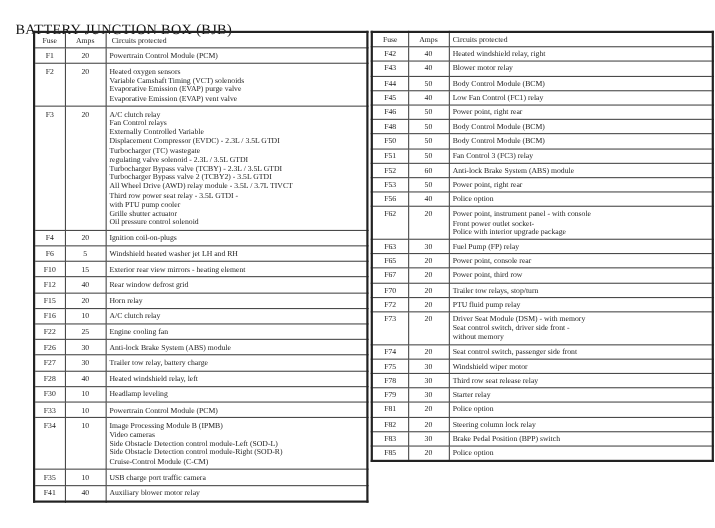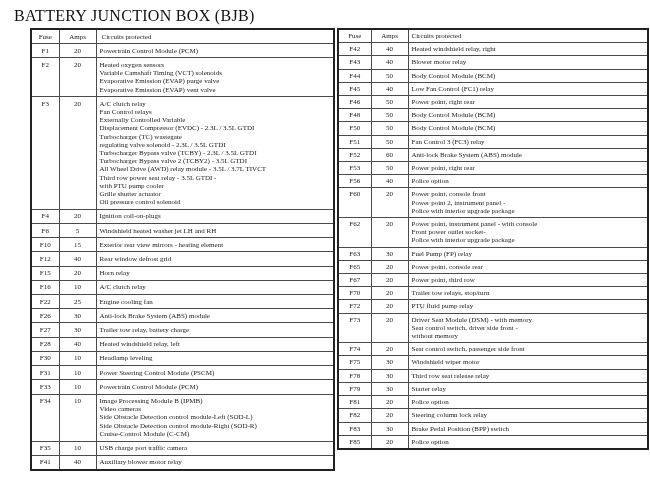--- a/index.html
+++ b/index.html
@@ -7,22 +7,22 @@
   body {
     background: #ffffff;
     font-family: "Liberation Serif", serif;
     color: #1c1c1c;
     position: relative;
     overflow: hidden;
   }
   .page-title {
     position: absolute;
     left: 14px;
-    top: 7px;
-    font-size: 16px;
+    top: 19px;
+    font-size: 13px;
     letter-spacing: 0.3px;
     color: #111;
   }
   table.fuse-table {
     position: absolute;
     top: 28px;
     border-collapse: collapse;
     table-layout: fixed;
     border: 2px solid #222;
   }
@@ -144,25 +144,20 @@
         <td class="fuse-cell">F28</td>
         <td class="amps-cell">40</td>
         <td class="circuits-cell">Heated windshield relay, left</td>
       </tr>
       <tr>
         <td class="fuse-cell">F30</td>
         <td class="amps-cell">10</td>
         <td class="circuits-cell">Headlamp leveling</td>
       </tr>
       <tr>
-        <td class="fuse-cell">F31</td>
-        <td class="amps-cell">10</td>
-        <td class="circuits-cell">Power Steering Control Module (PSCM)</td>
-      </tr>
-      <tr>
         <td class="fuse-cell">F33</td>
         <td class="amps-cell">10</td>
         <td class="circuits-cell">Powertrain Control Module (PCM)</td>
       </tr>
       <tr>
         <td class="fuse-cell">F34</td>
         <td class="amps-cell">10</td>
         <td class="circuits-cell">Image Processing Module B (IPMB)
 Video cameras
 Side Obstacle Detection control module-Left (SOD-L)
@@ -245,27 +240,20 @@
         <td class="fuse-cell">F53</td>
         <td class="amps-cell">50</td>
         <td class="circuits-cell">Power point, right rear</td>
       </tr>
       <tr>
         <td class="fuse-cell">F56</td>
         <td class="amps-cell">40</td>
         <td class="circuits-cell">Police option</td>
       </tr>
       <tr>
-        <td class="fuse-cell">F60</td>
-        <td class="amps-cell">20</td>
-        <td class="circuits-cell">Power point, console front
-Power point 2, instrument panel -
-Police with interior upgrade package</td>
-      </tr>
-      <tr>
         <td class="fuse-cell">F62</td>
         <td class="amps-cell">20</td>
         <td class="circuits-cell">Power point, instrument panel - with console
 Front power outlet socket-
 Police with interior upgrade package</td>
       </tr>
       <tr>
         <td class="fuse-cell">F63</td>
         <td class="amps-cell">30</td>
         <td class="circuits-cell">Fuel Pump (FP) relay</td>

